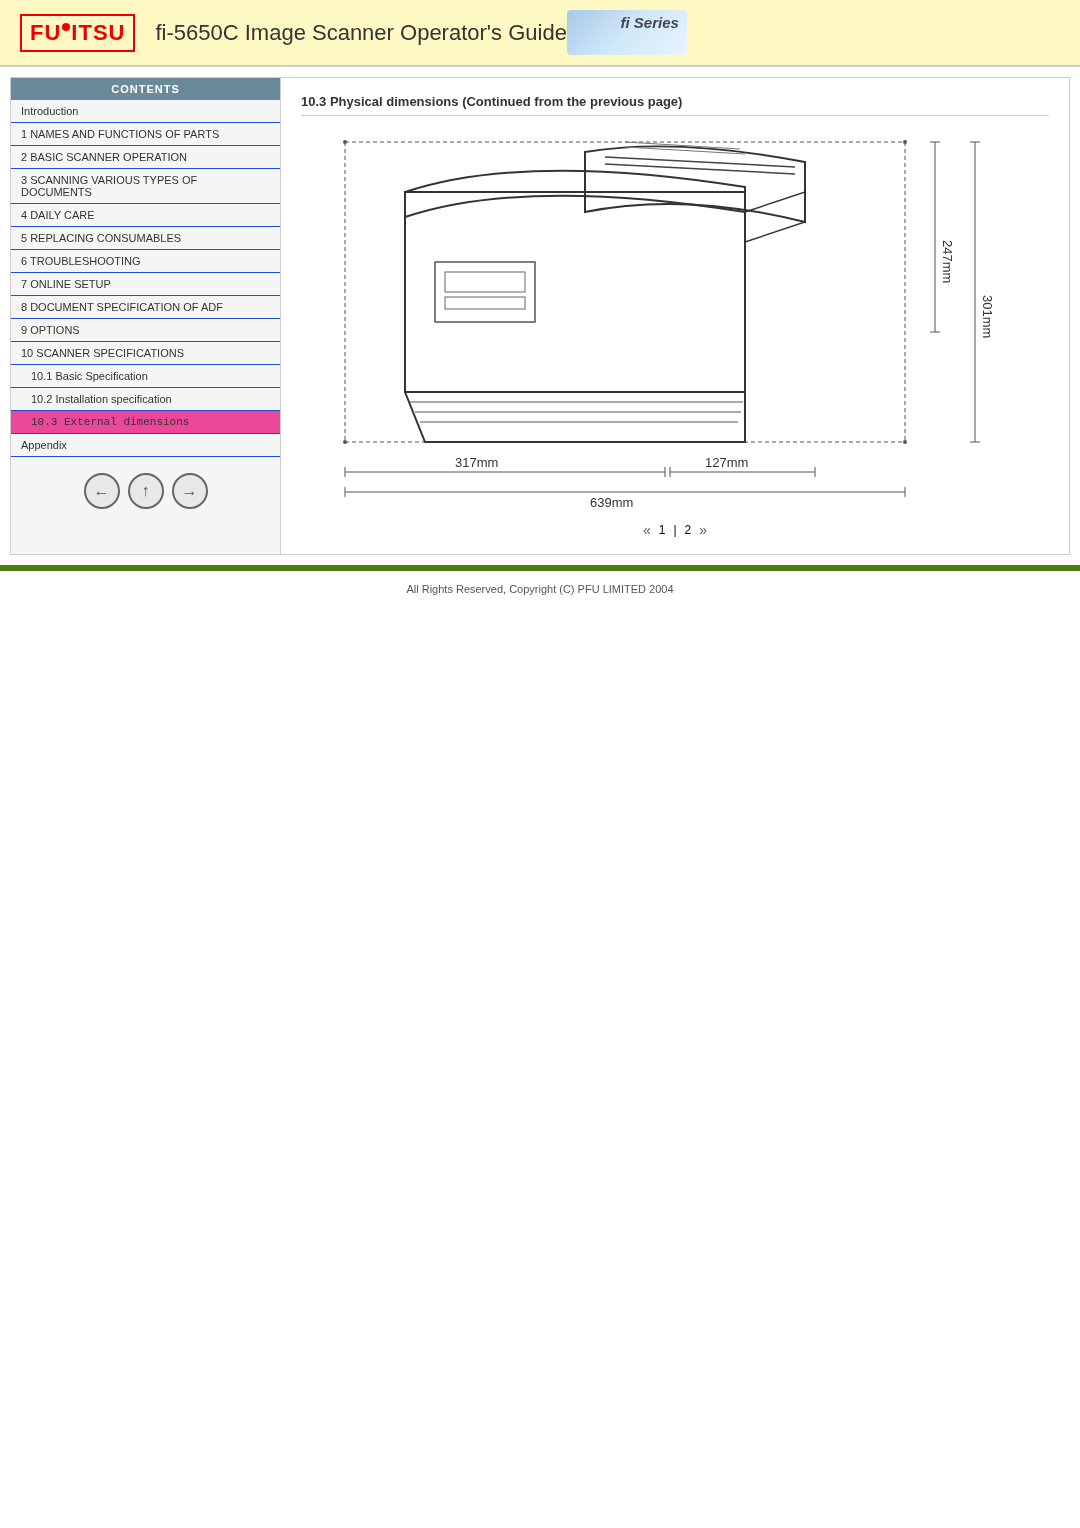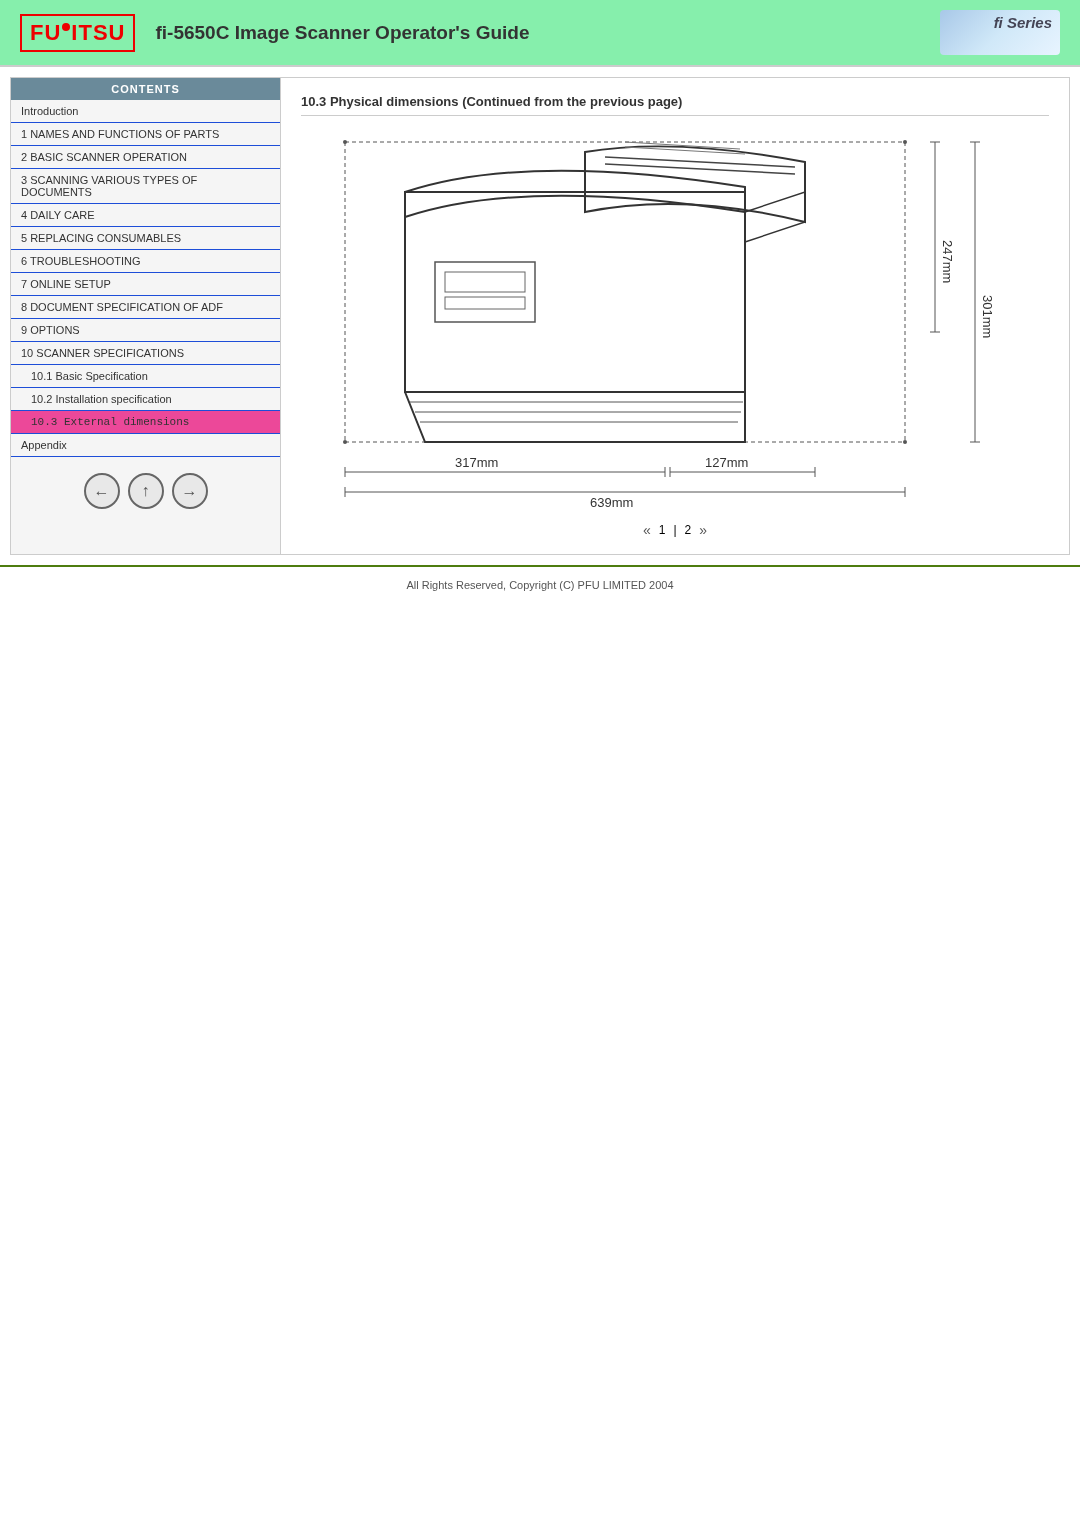--- a/index.html
+++ b/index.html
@@ -7,24 +7,23 @@
       font-family: Arial, sans-serif;
       background: #fff;
       width: 1080px;
       min-height: 1528px;
     }
 
     
     .header {
       display: flex;
       align-items: center;
-      justify-content: space-between;
       padding: 10px 20px;
       border-bottom: 2px solid #ccc;
-      background: #86efac;
+      background: #fef9c3;
     }
     .header-left {
       display: flex;
       align-items: center;
       gap: 20px;
     }
     .logo-box {
       display: flex;
       align-items: center;
       border: 2px solid #e00;
@@ -39,23 +38,23 @@
     .logo-dot {
       display: inline-block;
       width: 8px;
       height: 8px;
       background: #e00;
       border-radius: 50%;
       margin: 0 1px;
       vertical-align: super;
     }
     .header-title {
-      font-size: 19px;
+      font-size: 22px;
       color: #333;
-      font-weight: bold;
+      font-weight: normal;
     }
     .fi-series-bg {
       width: 120px;
       height: 45px;
       background: linear-gradient(135deg, #a8c8e8 0%, #d0e8f8 50%, #e8f4ff 100%);
       border-radius: 4px;
       display: flex;
       align-items: flex-start;
       justify-content: flex-end;
       padding: 4px 8px;
@@ -168,21 +167,21 @@
       color: #555;
       font-size: 14px;
     }
 
     
     .footer {
       text-align: center;
       padding: 12px;
       font-size: 11px;
       color: #555;
-      border-top: 2px solid #4d7c0f;
+      border-top: 6px solid #4d7c0f;
       margin-top: 10px;
     }
   </style>
 </head>
 <body>
 
 <div class="header">
   <div class="header-left">
     <div class="logo-box">
       <span class="logo-text">FU<span class="logo-dot"></span>ITSU</span>

